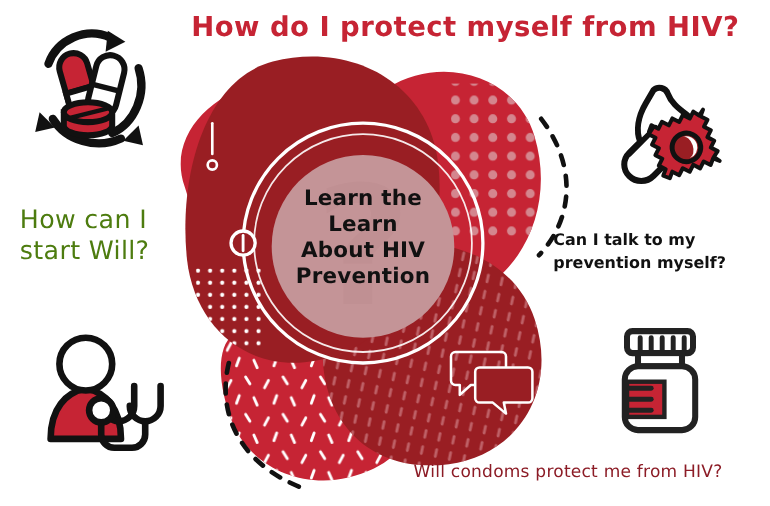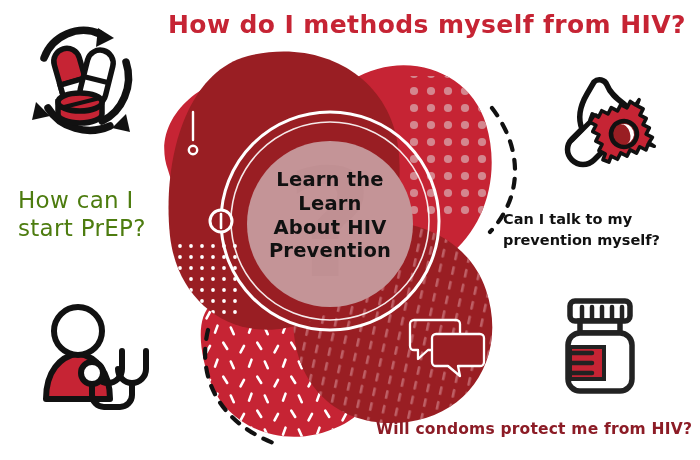--- a/index.html
+++ b/index.html
@@ -51,21 +51,21 @@
     font-size: 14.5px;
     font-weight: bold;
     color: #111111;
     line-height: 1.48;
   }
   #q-condoms {
     left: 376px;
     top: 420px;
     width: 310px;
     font-size: 15.5px;
-    font-weight: bold;
+    font-weight: normal;
     color: #8C1C26;
     letter-spacing: 0.2px;
     white-space: nowrap;
   }
 
   
   #center-label {
     left: 245px;
     top: 168px;
     width: 170px;
@@ -195,32 +195,32 @@
     </g>
 
     <g>
       <circle cx="330" cy="221" r="109" fill="none" stroke="#ffffff" stroke-width="3"></circle>
       <circle cx="330" cy="221" r="99" fill="none" stroke="#ffffff" stroke-width="1.6" opacity="0.9"></circle>
       <circle cx="221" cy="221" r="11" fill="#991E23" stroke="#ffffff" stroke-width="3"></circle>
       <path d="M221,214 L221,228" stroke="#ffffff" stroke-width="2.6" stroke-linecap="round"></path>
     </g>
   </svg>
 
-  <div class="abs" id="headline">How do I methods myself from HIV?</div>
+  <div class="abs" id="headline">How do I protect myself from HIV?</div>
 
   <div class="abs" id="center-label">
     <div>Learn the</div>
     <div>Learn</div>
     <div>About HIV</div>
     <div>Prevention</div>
   </div>
 
   <div class="abs" id="q-prep">
     <div>How can I</div>
-    <div>start PrEP?</div>
+    <div>start Will?</div>
   </div>
 
   <div class="abs" id="q-doctor">
     <div>Can I talk to my</div>
     <div>prevention myself?</div>
   </div>
 
   <div class="abs" id="q-condoms">Will condoms protect me from HIV?</div>
 
   <svg class="abs" style="left:14px; top:16px;" width="126" height="124" viewBox="0 0 126 124">

